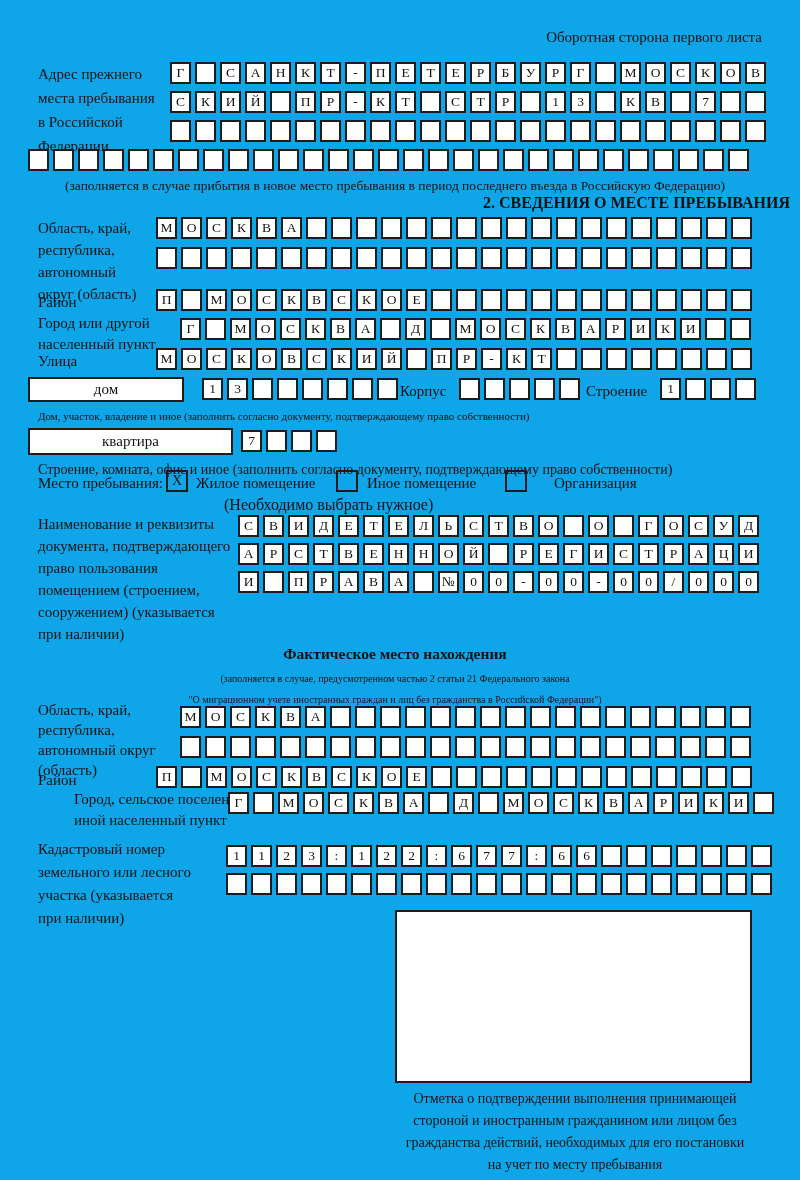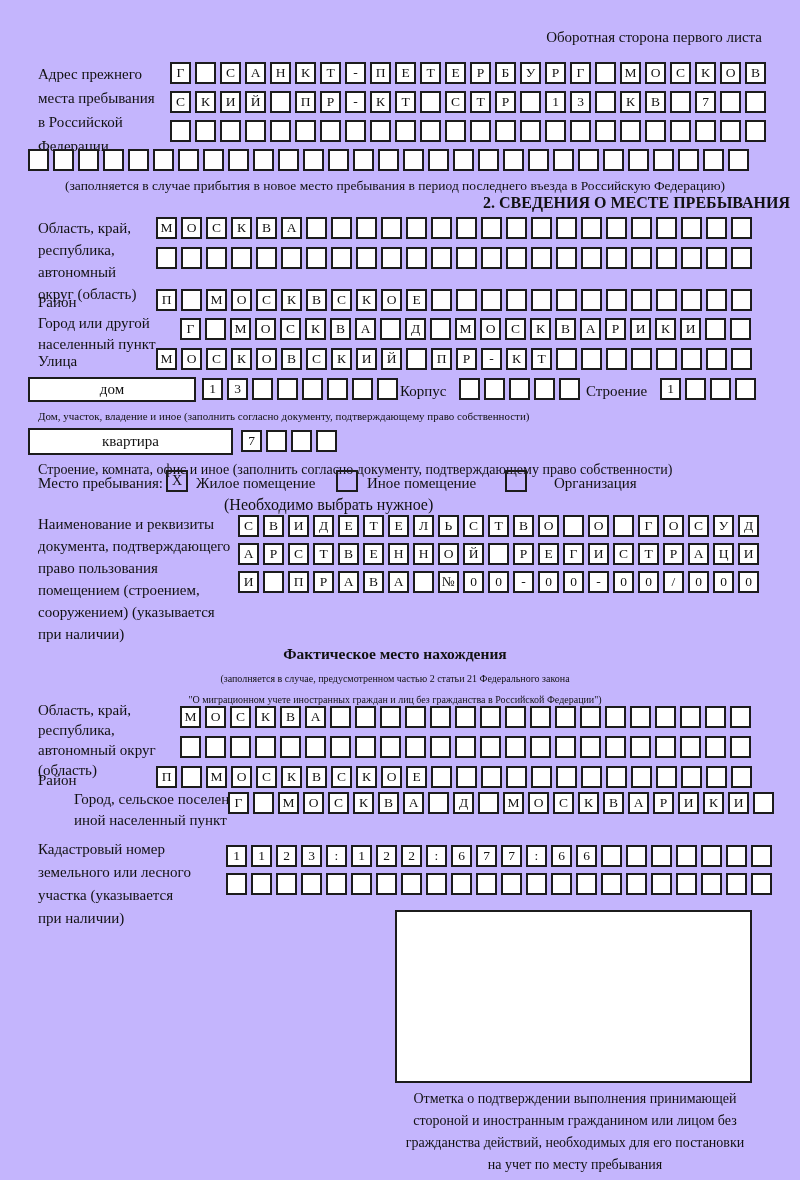--- a/index.html
+++ b/index.html
@@ -1,16 +1,16 @@
 <!DOCTYPE html>
 <html><head>
 <meta charset="utf-8">
 <style>
   html,body{margin:0;padding:0;background:#fff;}
-  #page{position:relative;width:800px;height:1180px;background:#c4b5fd;overflow:hidden;
+  #page{position:relative;width:800px;height:1180px;background:#0ea5e9;overflow:hidden;
         font-family:"Liberation Serif","DejaVu Serif",serif;color:#111;}
   .abs{position:absolute;}
   .lbl{font-size:15px;line-height:22px;white-space:pre-line;}
   .note{font-size:13.5px;line-height:17px;white-space:pre-line;}
   .center{left:0;width:790px;text-align:center;}
   .bold{font-weight:bold;}
   .cellrow{display:flex;gap:4px;}
   .cell{width:21px;height:22px;border:2px solid #1c1c1c;box-sizing:border-box;
         display:flex;align-items:center;justify-content:center;
         font-size:13.5px;line-height:1;background:#fff;}
@@ -278,21 +278,21 @@
       <span class="cell"></span>
       <span class="cell"></span>
       <span class="cell"></span>
       <span class="cell"></span>
       <span class="cell"></span>
       <span class="cell"></span>
       <span class="cell"></span>
       <span class="cell"></span>
     </div>
 
-  <div class="abs widebox" style="left:28px;top:377px;width:168px;height:25px;">дом</div>
+  <div class="abs widebox" style="left:28px;top:377px;width:156px;height:25px;">дом</div>
   <div class="abs cellrow" style="left:202px;top:378px;">
       <span class="cell">1</span>
       <span class="cell">3</span>
       <span class="cell"></span>
       <span class="cell"></span>
       <span class="cell"></span>
       <span class="cell"></span>
       <span class="cell"></span>
       <span class="cell"></span>
     </div>

